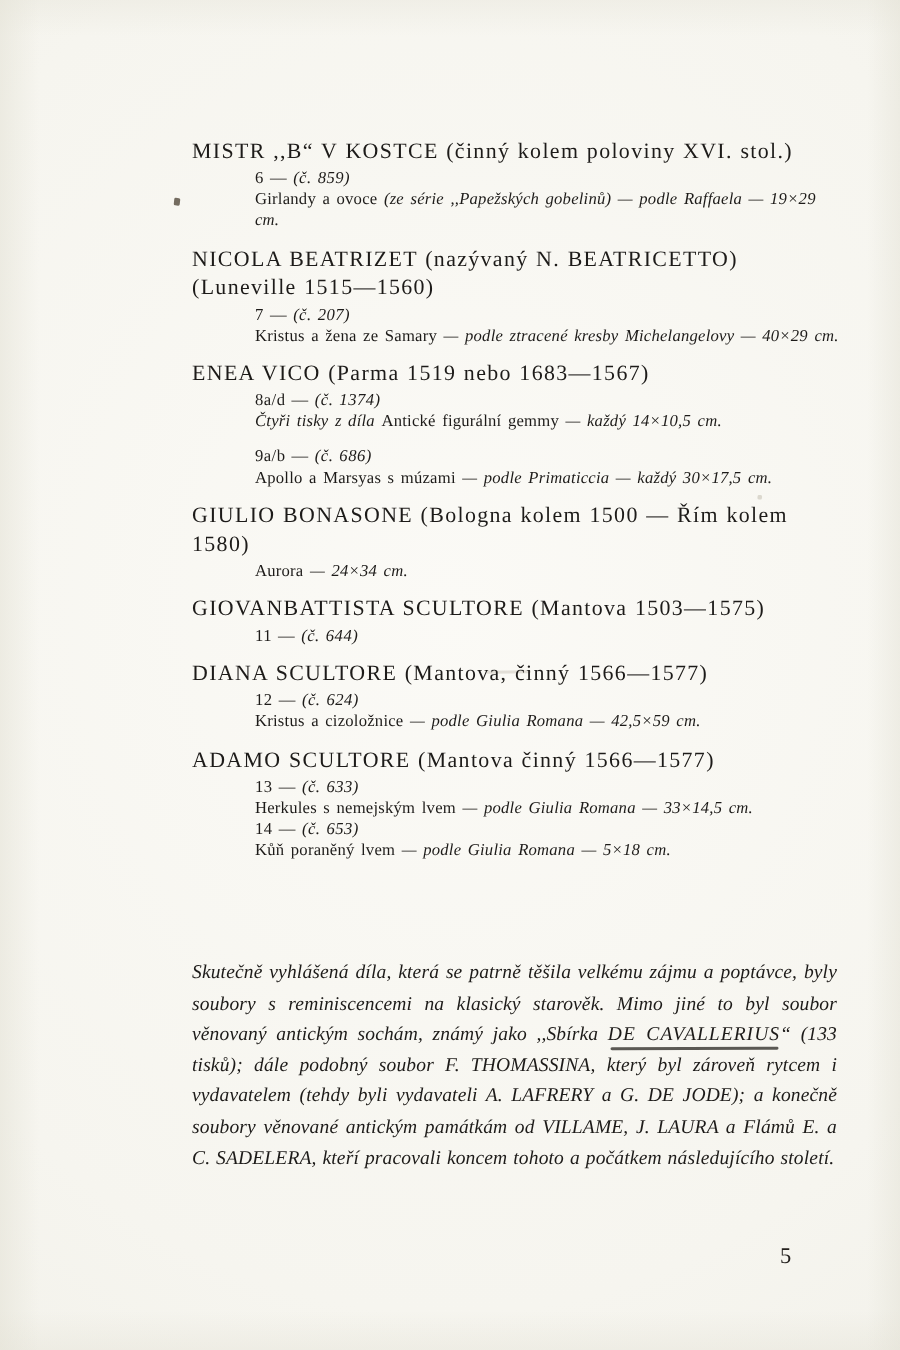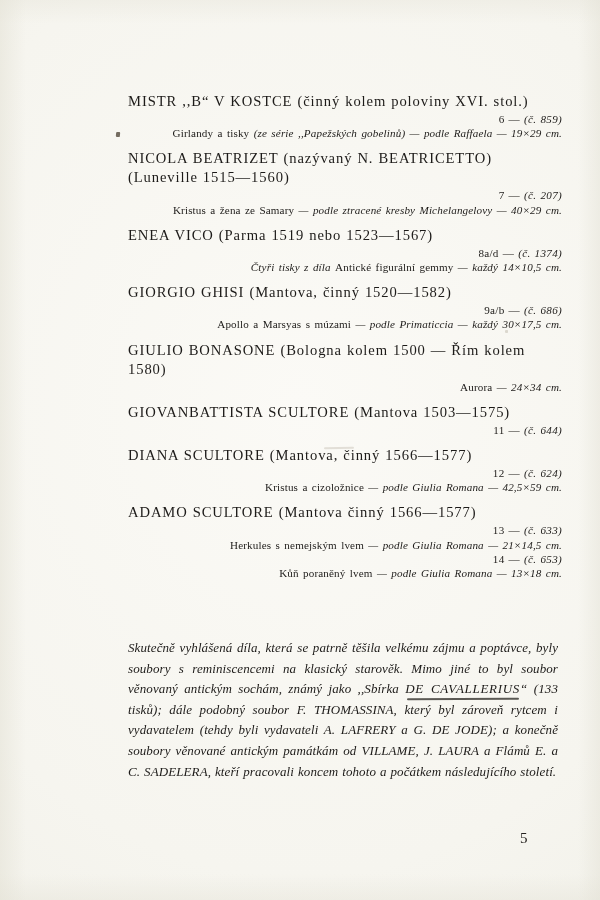--- a/index.html
+++ b/index.html
@@ -63,21 +63,20 @@
     margin: 0 0 1px 0;
     word-spacing: 0.5px;
   }
   .artist .nm {
     letter-spacing: 0.9px;
   }
   .item {
     margin-left: 42px;
     font-size: 11.1px;
     line-height: 14.2px;
-    text-align: right;
   }
   .itemno {
     letter-spacing: 0.3px;
     word-spacing: 1px;
   }
   .itemno .cat {
     font-style: italic;
   }
   .desc {
     letter-spacing: 0.15px;
@@ -171,42 +170,41 @@
   <div class="speck"></div>
   <div class="speck s2"></div>
   <div class="speck s3"></div>
 
   <div class="textblock">
 
     <div class="entry">
       <div class="artist"><span class="nm">MISTR ,,B“ V KOSTCE (činný kolem poloviny XVI. stol.)</span></div>
       <div class="item">
         <div class="itemno"><span>6</span> <span class="dash">—</span> <span class="cat">(č. 859)</span></div>
-        <div class="desc"><span>Girlandy a tisky </span><span class="it">(ze série ,,Papežských gobelinů) — podle Raffaela — 19×29 cm.</span></div>
+        <div class="desc"><span>Girlandy a ovoce </span><span class="it">(ze série ,,Papežských gobelinů) — podle Raffaela — 19×29 cm.</span></div>
       </div>
     </div>
 
     <div class="entry">
       <div class="artist"><span class="nm">NICOLA BEATRIZET (nazývaný N. BEATRICETTO) (Luneville 1515—1560)</span></div>
       <div class="item">
         <div class="itemno"><span>7</span> <span class="dash">—</span> <span class="cat">(č. 207)</span></div>
         <div class="desc"><span>Kristus a žena ze Samary </span><span class="it">— podle ztracené kresby Michelangelovy — 40×29 cm.</span></div>
       </div>
     </div>
 
     <div class="entry">
-      <div class="artist"><span class="nm">ENEA VICO (Parma 1519 nebo 1523—1567)</span></div>
+      <div class="artist"><span class="nm">ENEA VICO (Parma 1519 nebo 1683—1567)</span></div>
       <div class="item">
         <div class="itemno"><span>8a/d</span> <span class="dash">—</span> <span class="cat">(č. 1374)</span></div>
         <div class="desc"><span class="it">Čtyři tisky z díla </span><span>Antické figurální gemmy </span><span class="it">— každý 14×10,5 cm.</span></div>
       </div>
     </div>
 
     <div class="entry">
-      <div class="artist"><span class="nm">GIORGIO GHISI (Mantova, činný 1520—1582)</span></div>
       <div class="item">
         <div class="itemno"><span>9a/b</span> <span class="dash">—</span> <span class="cat">(č. 686)</span></div>
         <div class="desc"><span>Apollo a Marsyas s múzami </span><span class="it">— podle Primaticcia — každý 30×17,5 cm.</span></div>
       </div>
     </div>
 
     <div class="entry">
       <div class="artist"><span class="nm">GIULIO BONASONE (Bologna kolem 1500 — Řím kolem 1580)</span></div>
       <div class="item">
         <div class="desc"><span>Aurora </span><span class="it">— 24×34 cm.</span></div>
@@ -225,23 +223,23 @@
       <div class="item">
         <div class="itemno"><span>12</span> <span class="dash">—</span> <span class="cat">(č. 624)</span></div>
         <div class="desc"><span>Kristus a cizoložnice </span><span class="it">— podle Giulia Romana — 42,5×59 cm.</span></div>
       </div>
     </div>
 
     <div class="entry">
       <div class="artist"><span class="nm">ADAMO SCULTORE (Mantova činný 1566—1577)</span></div>
       <div class="item">
         <div class="itemno"><span>13</span> <span class="dash">—</span> <span class="cat">(č. 633)</span></div>
-        <div class="desc"><span>Herkules s nemejským lvem </span><span class="it">— podle Giulia Romana — 21×14,5 cm.</span></div>
+        <div class="desc"><span>Herkules s nemejským lvem </span><span class="it">— podle Giulia Romana — 33×14,5 cm.</span></div>
         <div class="itemno"><span>14</span> <span class="dash">—</span> <span class="cat">(č. 653)</span></div>
-        <div class="desc"><span>Kůň poraněný lvem </span><span class="it">— podle Giulia Romana — 13×18 cm.</span></div>
+        <div class="desc"><span>Kůň poraněný lvem </span><span class="it">— podle Giulia Romana — 5×18 cm.</span></div>
       </div>
     </div>
 
   </div>
 
   <div class="closing"><span>Skutečně vyhlášená díla, která se patrně těšila velkému zájmu a poptávce, byly soubory s reminiscencemi na klasický starověk. Mimo jiné to byl soubor věnovaný antickým sochám, známý jako ,,Sbírka </span><span class="caps ul">DE CAVALLERIUS</span><span>“ (133 tisků); dále podobný soubor F. THOMASSINA, který byl zároveň rytcem i vydavatelem (tehdy byli vydavateli A. LAFRERY a G. DE JODE); a konečně soubory věnované antickým památkám od VILLAME, J. LAURA a Flámů E. a C. SADELERA, kteří pracovali koncem tohoto a počátkem následujícího století.</span></div>
 
   <div class="pageno">5</div>
 
 </div>

